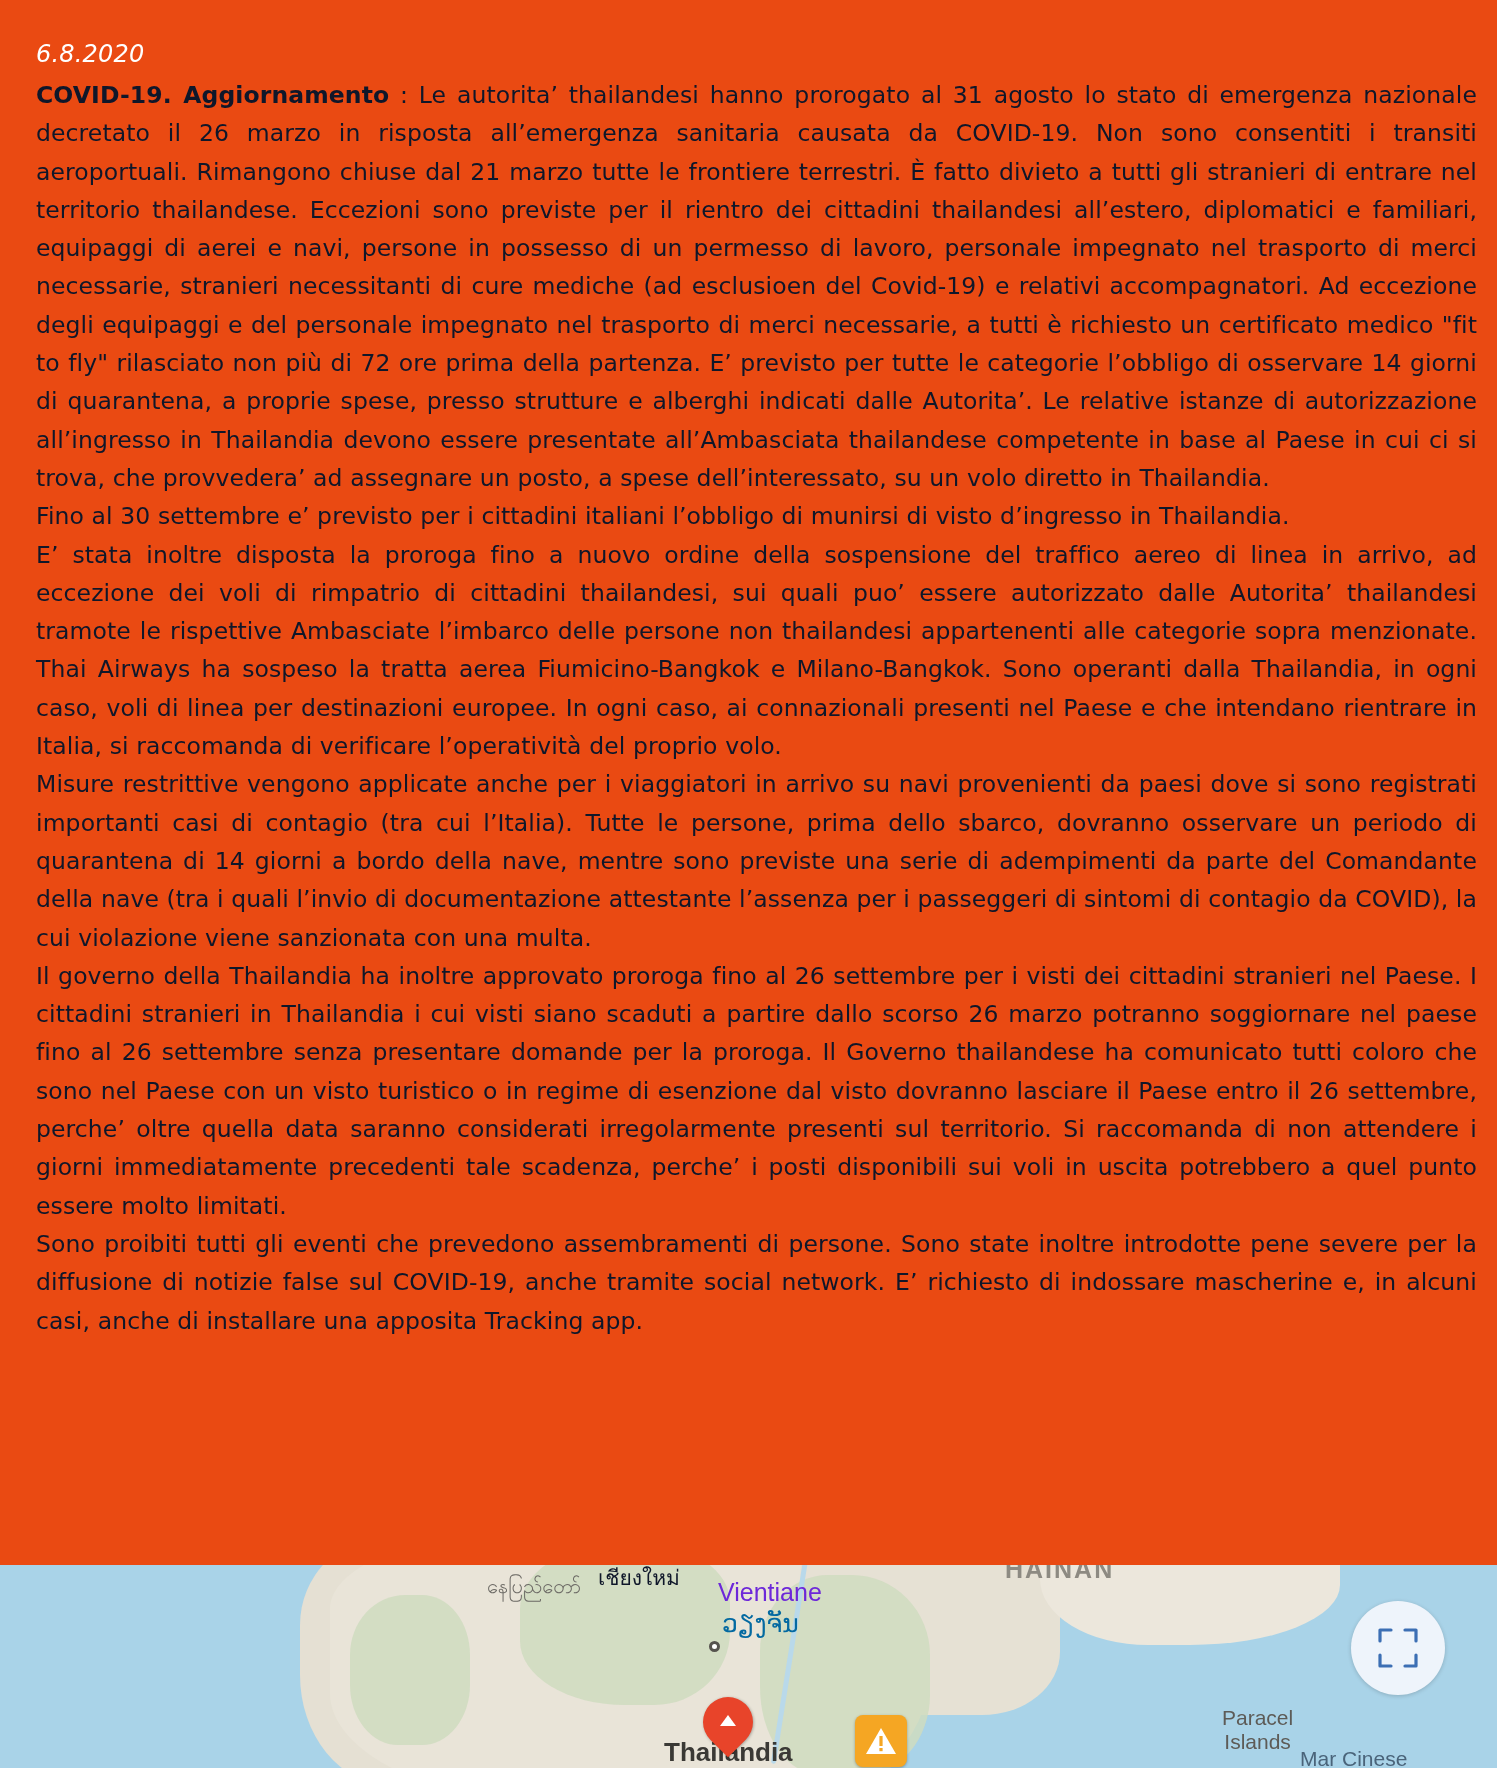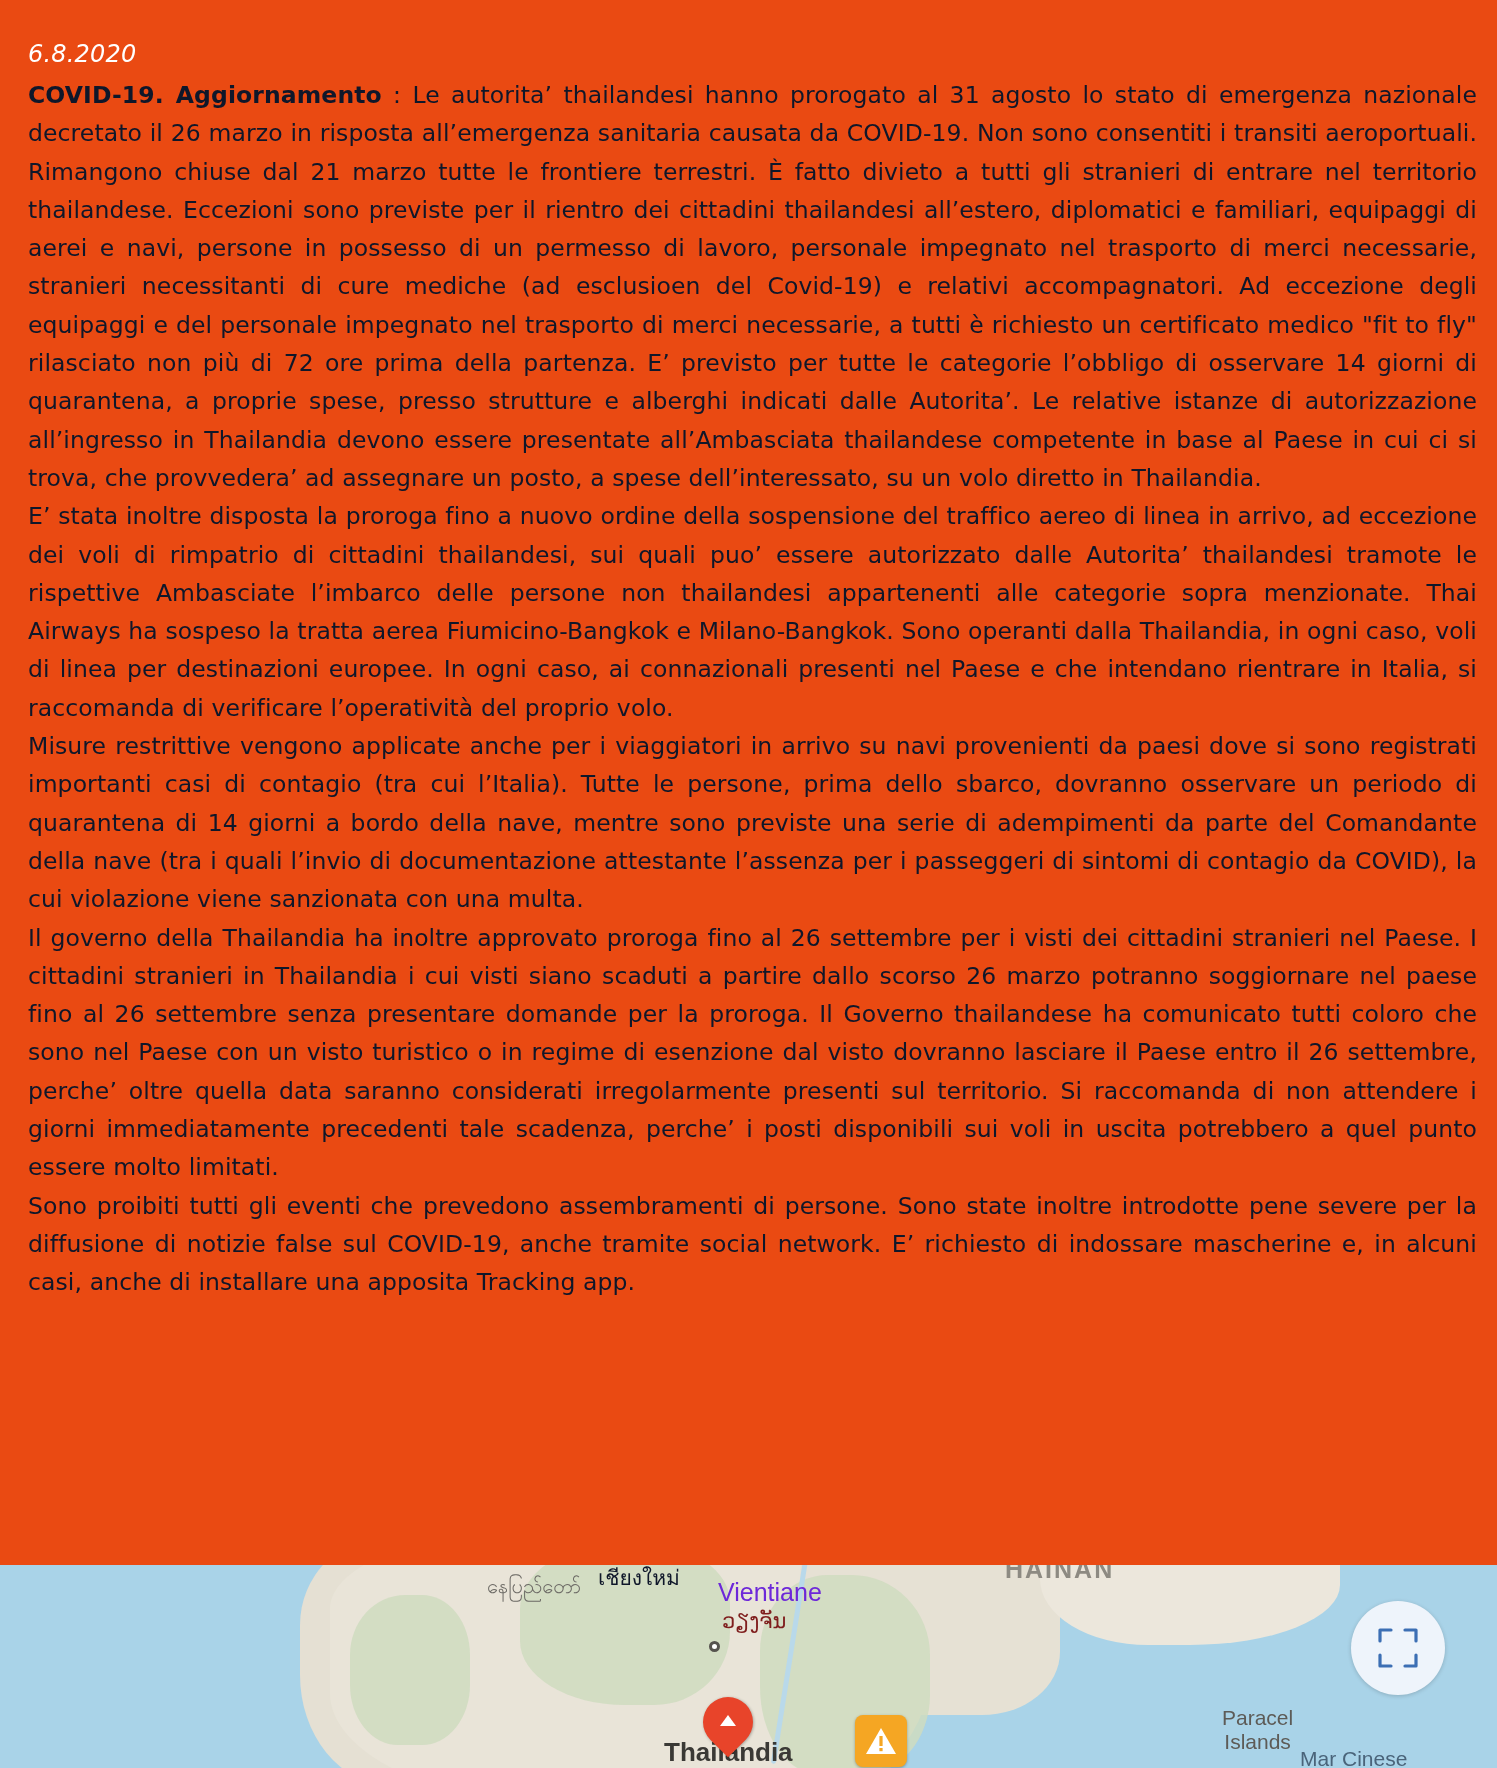--- a/index.html
+++ b/index.html
@@ -20,21 +20,21 @@
     overflow: hidden;
   }
   .notice-panel {
     position: absolute;
     left: 0;
     top: 0;
     width: 1497px;
     height: 1565px;
     background: #ea4a12;
     box-sizing: border-box;
-    padding: 18px 20px 0 28px;
+    padding: 18px 20px 0 36px;
   }
   .notice-top-fragment {
     height: 18px;
   }
   .notice-date {
     font-style: italic;
     font-size: 24px;
     color: #ffffff;
     margin: 4px 0 8px 0;
     letter-spacing: 0.2px;
@@ -117,22 +117,22 @@
     font-family: "Liberation Sans", sans-serif;
     white-space: nowrap;
   }
   .label-vientiane {
     left: 718px; top: 13px;
     font-size: 25px;
     color: #6d28d9;
   }
   .label-vientiane-lao {
     left: 722px; top: 44px;
-    font-size: 21px;
-    color: #7f1d1d;
+    font-size: 25px;
+    color: #0369a1;
   }
   .vientiane-dot {
     position: absolute;
     left: 709px; top: 76px;
     width: 11px; height: 11px;
     border-radius: 50%;
     border: 3px solid #55534e;
     background: #ffffff;
     box-sizing: border-box;
   }
@@ -228,20 +228,21 @@
 <div class="page">
 
   <div class="notice-panel">
 
     <div class="notice-top-fragment"></div>
 
     <div class="notice-date">6.8.2020</div>
 
     <div class="notice-body">
       <p><b>COVID-19.  Aggiornamento</b><span> : Le autorita’ thailandesi hanno prorogato al 31 agosto lo stato di emergenza nazionale decretato il 26 marzo in  risposta all’emergenza sanitaria causata da COVID-19. Non sono consentiti i transiti aeroportuali. Rimangono chiuse dal 21 marzo tutte le frontiere terrestri. È fatto divieto a tutti gli stranieri di entrare nel territorio thailandese. Eccezioni sono previste per il rientro dei cittadini thailandesi all’estero, diplomatici e familiari, equipaggi di aerei e navi, persone in possesso di un permesso di lavoro, personale impegnato nel trasporto di merci necessarie, stranieri necessitanti di cure mediche (ad esclusioen del Covid-19) e relativi accompagnatori. Ad eccezione degli equipaggi e del personale impegnato nel trasporto di merci necessarie, a tutti è richiesto un certificato medico "fit to fly" rilasciato non più di 72 ore prima della partenza. E’ previsto per tutte le categorie l’obbligo di osservare 14 giorni di quarantena, a proprie spese, presso strutture e alberghi indicati dalle Autorita’. Le relative istanze di autorizzazione all’ingresso in Thailandia devono essere presentate all’Ambasciata thailandese competente in base al Paese in cui ci si trova, che provvedera’ ad assegnare un posto, a spese dell’interessato, su un volo diretto in Thailandia.</span></p>
+      <p>Fino al 30 settembre e’ previsto per i cittadini italiani l’obbligo di munirsi di visto d’ingresso in Thailandia.</p>
       <p>E’ stata inoltre disposta la proroga fino a nuovo ordine della sospensione del traffico aereo di linea in arrivo, ad eccezione dei voli di rimpatrio di cittadini thailandesi, sui quali puo’ essere autorizzato dalle Autorita’ thailandesi tramote le rispettive Ambasciate l’imbarco delle persone non thailandesi appartenenti alle categorie sopra menzionate. Thai Airways ha sospeso la tratta aerea Fiumicino-Bangkok e Milano-Bangkok. Sono operanti dalla Thailandia, in ogni caso, voli di linea per destinazioni europee. In ogni caso, ai connazionali presenti nel Paese e che intendano rientrare in Italia, si raccomanda di verificare l’operatività del proprio volo.</p>
       <p>Misure restrittive vengono applicate anche per i viaggiatori in arrivo su navi provenienti da paesi dove si sono registrati importanti casi di contagio (tra cui l’Italia). Tutte le persone, prima dello sbarco, dovranno osservare un periodo di quarantena di 14 giorni a bordo della nave, mentre sono previste una serie di adempimenti da parte del Comandante della nave (tra i quali l’invio di documentazione attestante l’assenza per i passeggeri di sintomi di contagio da COVID), la cui violazione viene sanzionata con una multa.</p>
       <p>Il governo della Thailandia ha inoltre approvato proroga fino al 26 settembre per i visti dei cittadini stranieri nel Paese. I cittadini stranieri in Thailandia i cui visti siano scaduti a partire dallo scorso 26 marzo potranno soggiornare nel paese fino al 26 settembre senza presentare domande per la proroga. Il Governo thailandese ha comunicato tutti coloro che sono nel Paese con un visto turistico o in regime di esenzione dal visto dovranno lasciare il Paese entro il 26 settembre, perche’ oltre quella data saranno considerati irregolarmente presenti sul territorio. Si raccomanda di non attendere i giorni immediatamente precedenti tale scadenza, perche’ i posti disponibili sui voli in uscita potrebbero a quel punto essere molto limitati.</p>
       <p>Sono proibiti tutti gli eventi che prevedono assembramenti di persone. Sono state inoltre introdotte pene severe per la diffusione di notizie false sul COVID-19, anche tramite social network. E’ richiesto di indossare mascherine e, in alcuni casi, anche di installare una apposita Tracking app.</p>
     </div>
   </div>
 
   <div class="map-panel">
     <div class="map-canvas">
       <div class="map-sea"></div>

